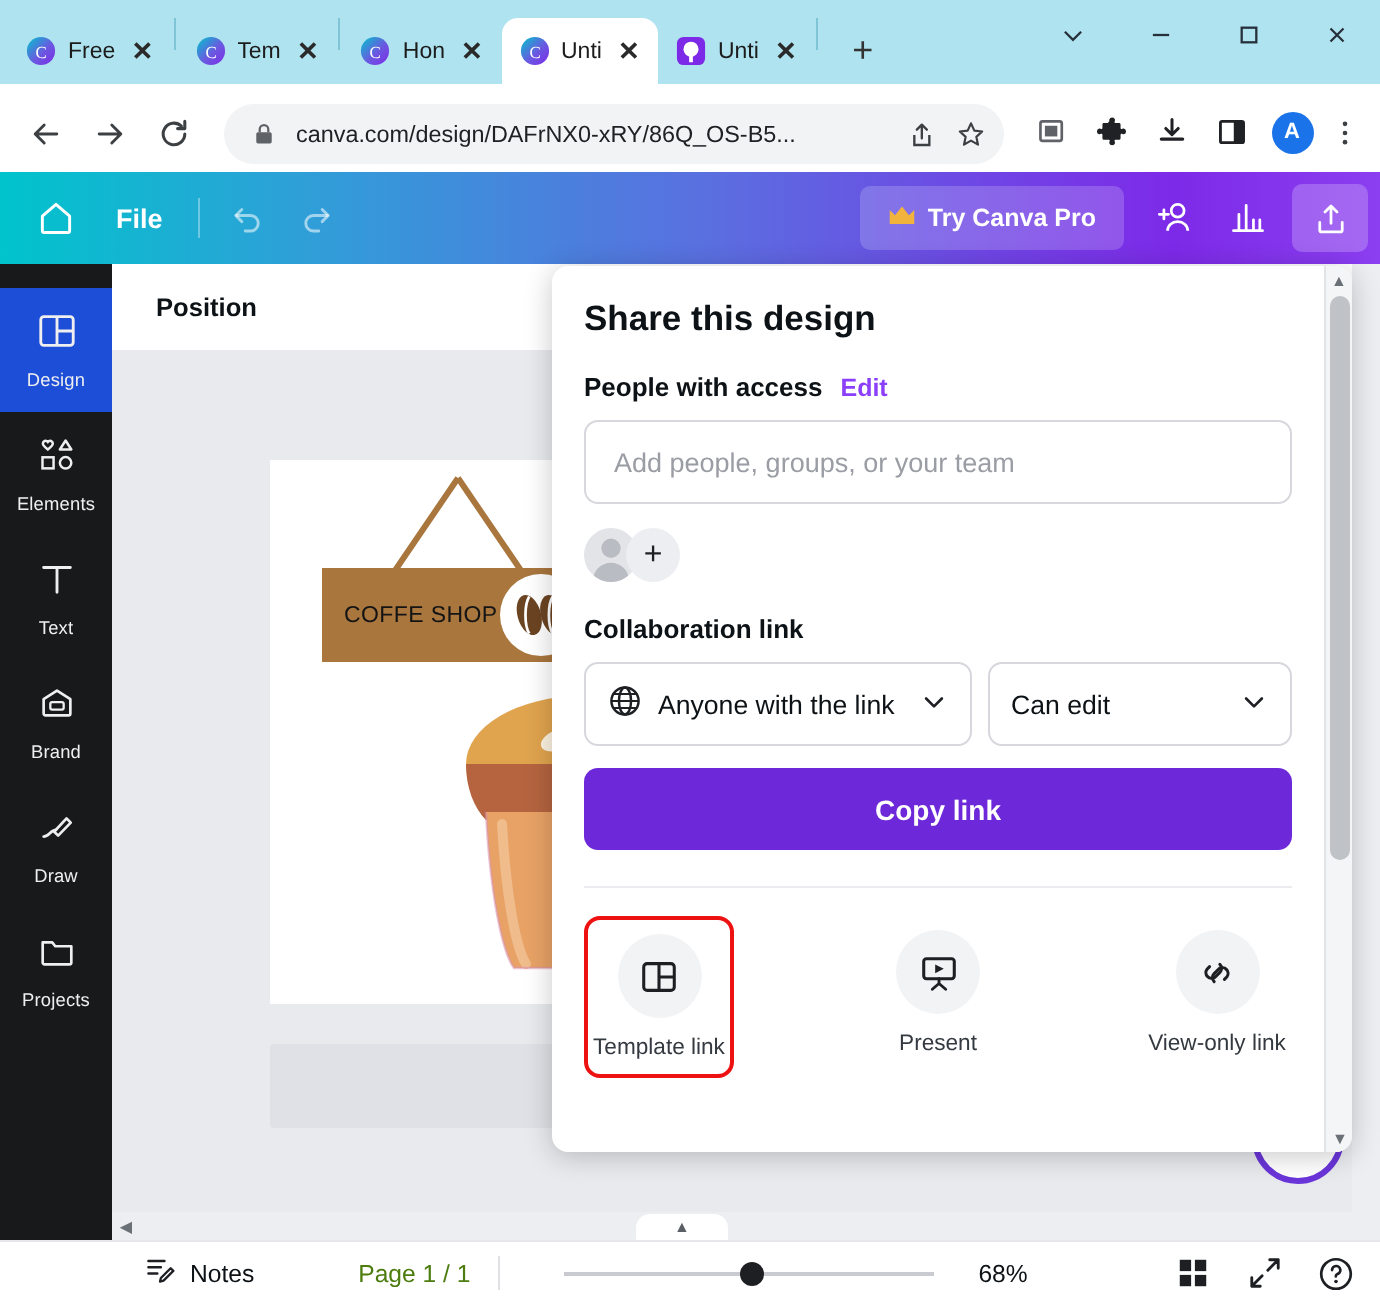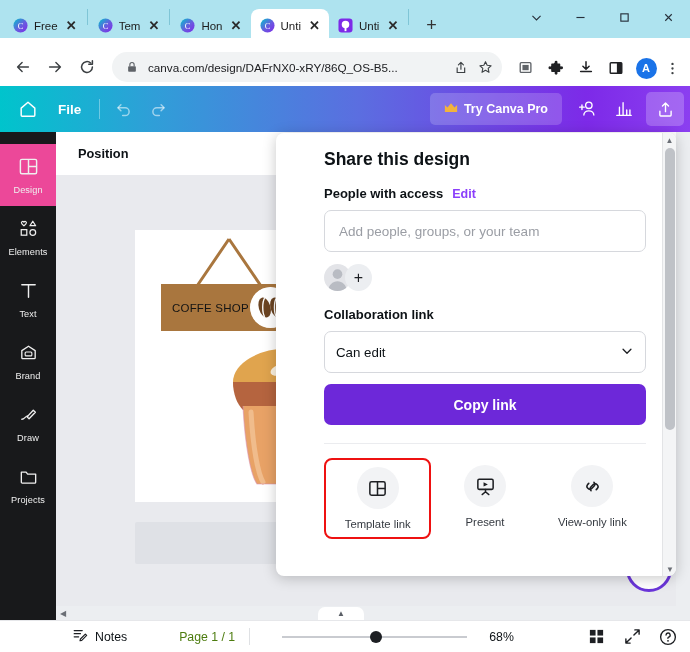--- a/index.html
+++ b/index.html
@@ -50,23 +50,23 @@
     position: absolute; right: 0; top: 0; height: 34px;
     display: flex; align-items: center;
   }
   .winbtn {
     width: 44px; height: 34px;
     display: flex; align-items: center; justify-content: center;
     color: #26303a;
   }
 
   .browser-toolbar {
-    position: absolute; top: 38px; left: 0; width: 690px; height: 44px;
+    position: absolute; top: 52px; left: 0; width: 690px; height: 44px;
     background: #ffffff;
-    display: flex; align-items: flex-end; padding: 0 8px;
+    display: flex; align-items: flex-start; padding: 0 8px;
     gap: 2px;
   }
   .navbtn {
     width: 30px; height: 30px; flex: 0 0 30px;
     display: flex; align-items: center; justify-content: center;
     color: #3c4043;
   }
   .omnibox {
     flex: 1; height: 30px; margin: 0 8px;
     background: #f1f3f4; border-radius: 15px;
@@ -120,21 +120,21 @@
     position: absolute; top: 132px; left: 0; width: 56px; bottom: 32px;
     background: #18191b;
     display: flex; flex-direction: column; align-items: center;
     padding-top: 12px; overflow: hidden;
   }
   .sb-item {
     width: 56px; height: 62px;
     display: flex; flex-direction: column; align-items: center; justify-content: center;
     gap: 4px; color: #e8e8e8;
   }
-  .sb-item.active { background: #ec4899; }
+  .sb-item.active { background: #1d4ed8; }
   .sb-label { font-size: 9.2px; color: #efefef; letter-spacing: .1px; }
 
   
   .editor {
     position: absolute; top: 132px; left: 56px; right: 0; bottom: 32px;
     background: #e9eaee; overflow: hidden;
   }
   .position-bar {
     position: absolute; top: 0; left: 0; right: 0; height: 43px;
     background: #ffffff; display: flex; align-items: center; padding-left: 22px;
@@ -185,21 +185,20 @@
   .share-dialog {
     position: absolute; top: 133px; left: 276px;
     width: 400px; height: 443px;
     background: #ffffff; border-radius: 8px;
     box-shadow: 0 2px 14px rgba(0,0,0,.22);
     overflow: hidden;
   }
   .sd-scroll {
     position: absolute; top: 0; left: 0; right: 14px; bottom: 0;
     padding: 16px 16px 2px 16px;
-    margin-left: 32px;
   }
   .sd-title { font-size: 17.5px; font-weight: bold; color: #0d1216; margin-bottom: 16px; }
   .sd-row { display: flex; align-items: baseline; gap: 9px; margin-bottom: 9px; }
   .sd-sub { font-size: 13px; font-weight: bold; color: #0d1216; }
   .sd-edit { font-size: 12.5px; font-weight: bold; color: #8b3ffb; }
   .sd-input {
     width: 100%; height: 42px; border: 1px solid #d6d8dd; border-radius: 7px;
     display: flex; align-items: center; padding: 0 14px;
     font-size: 13.5px; color: #9a9da4; background: #fff;
   }
@@ -227,21 +226,21 @@
     margin-top: 11px; height: 41px; border-radius: 7px;
     background: #6d28d9; color: #fff;
     display: flex; align-items: center; justify-content: center;
     font-size: 14px; font-weight: bold;
   }
   .sd-actions {
     margin-top: 18px; border-top: 1px solid #ebecef;
     padding-top: 14px; display: flex; justify-content: space-between;
   }
   .act {
-    width: 110px; display: flex; flex-direction: column; align-items: center; gap: 8px;
+    width: 75px; display: flex; flex-direction: column; align-items: center; gap: 8px;
     padding: 7px 2px 6px 2px; border-radius: 8px;
   }
   .act.highlight { border: 2.5px solid #ee1111; }
   .act-ico {
     width: 42px; height: 42px; border-radius: 50%; background: #f2f3f5;
     display: flex; align-items: center; justify-content: center;
   }
   .act-lbl {
     font-size: 11.3px; color: #353a41; text-align: center; line-height: 1.25;
   }
@@ -642,20 +641,35 @@
               <circle cx="14" cy="10.5" r="5" fill="#b9bcc3"></circle>
               <path d="M4.5 28c0-6 4.5-10 9.5-10s9.5 4 9.5 10z" fill="#b9bcc3"></path>
             </svg>
         </span>
         <span class="add-c">+</span>
       </div>
 
       <div class="sd-collab">Collaboration link</div>
 
       <div class="sd-selects">
+        <div class="sd-select wide">
+          <span>
+            <svg width="17" height="17" viewBox="0 0 18 18">
+                <circle cx="9" cy="9" r="7.2" fill="none" stroke="#1d1f23" stroke-width="1.3"></circle>
+                <ellipse cx="9" cy="9" rx="3.2" ry="7.2" fill="none" stroke="#1d1f23" stroke-width="1.3"></ellipse>
+                <path d="M2 9h14M3.2 5.3h11.6M3.2 12.7h11.6" stroke="#1d1f23" stroke-width="1.1"></path>
+              </svg>
+          </span>
+          <span class="sel-text">Anyone with the link</span>
+          <span>
+            <svg width="14" height="14" viewBox="0 0 16 16">
+                <path d="M3.5 6l4.5 4.5L12.5 6" fill="none" stroke="#1d1f23" stroke-width="1.5" stroke-linecap="round" stroke-linejoin="round"></path>
+              </svg>
+          </span>
+        </div>
         <div class="sd-select narrow">
           <span class="sel-text">Can edit</span>
           <span>
             <svg width="14" height="14" viewBox="0 0 16 16">
                 <path d="M3.5 6l4.5 4.5L12.5 6" fill="none" stroke="#1d1f23" stroke-width="1.5" stroke-linecap="round" stroke-linejoin="round"></path>
               </svg>
           </span>
         </div>
       </div>
 

